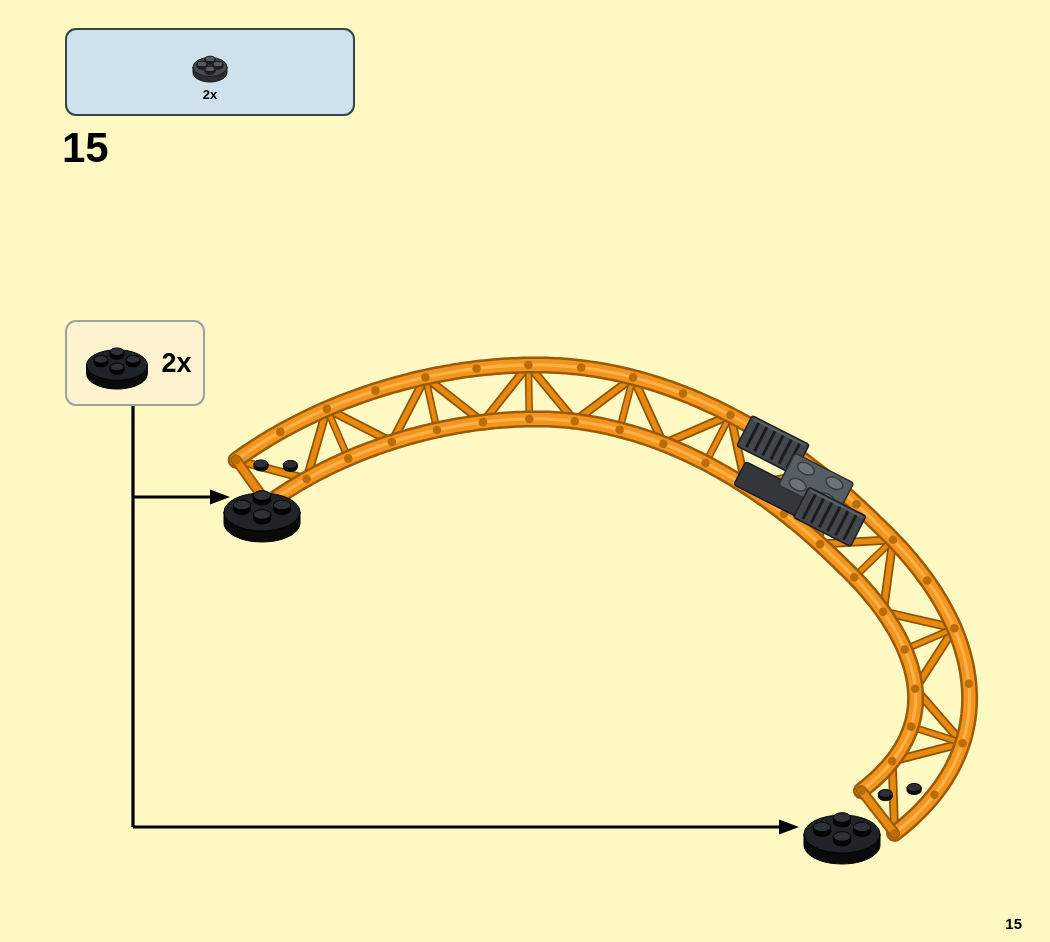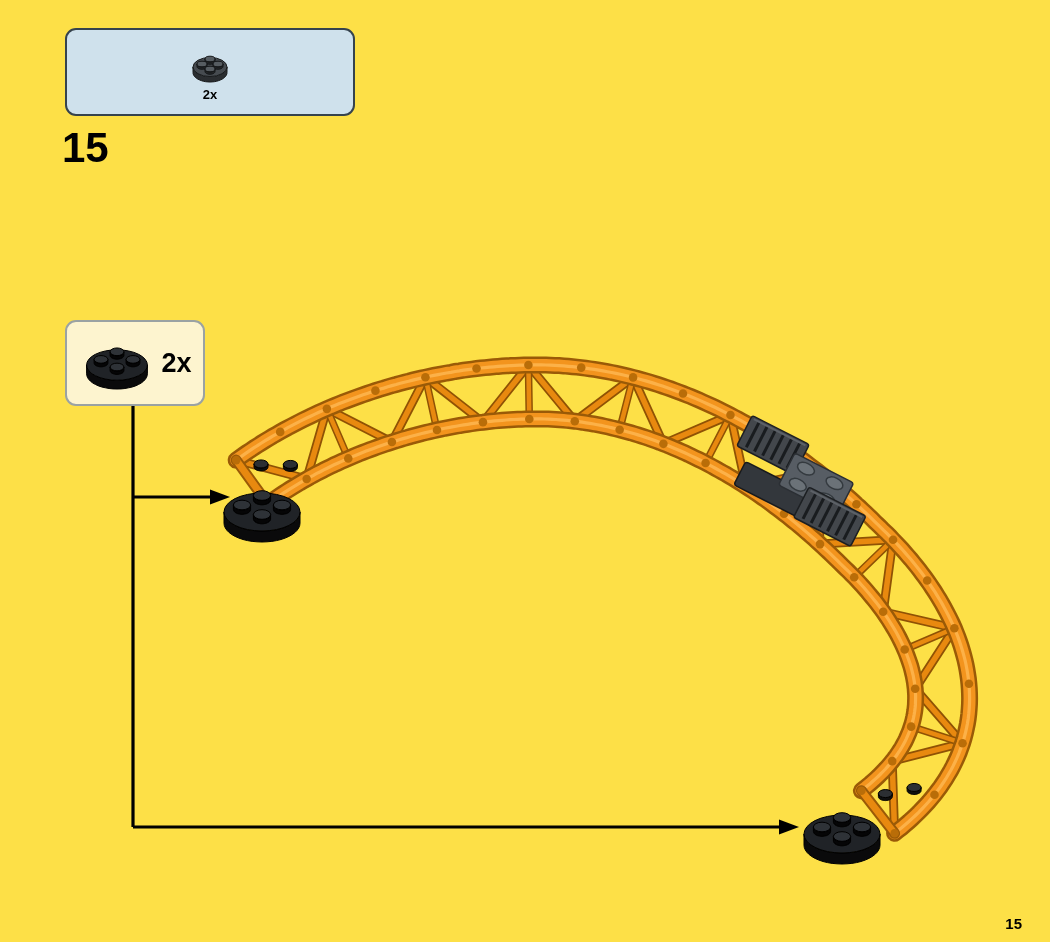--- a/index.html
+++ b/index.html
@@ -1,18 +1,18 @@
 <!DOCTYPE html>
 <html><head>
 <meta charset="utf-8">
 <style>
   * { margin:0; padding:0; box-sizing:border-box; }
   html,body { background:#b9cfdd; }
   body { font-family:"Liberation Sans", sans-serif; }
-  .page { position:relative; width:1050px; height:942px; background:#fde047; overflow:hidden; }
+  .page { position:relative; width:1050px; height:942px; background:#fef9c3; overflow:hidden; }
   #scene { position:absolute; left:0; top:0; z-index:1; }
   .parts-panel {
     position:absolute; left:65px; top:28px; width:290px; height:88px;
     background:#cfe1ec; border:2px solid #36434d; border-radius:11px;
     display:flex; align-items:center; justify-content:center; z-index:2;
   }
   .part-entry { display:flex; flex-direction:column; align-items:center; }
   .qty-sm { font-size:13px; font-weight:bold; color:#000; margin-top:-2px; }
   .step-number {
     position:absolute; left:62px; top:124px; font-size:42px; font-weight:800;

